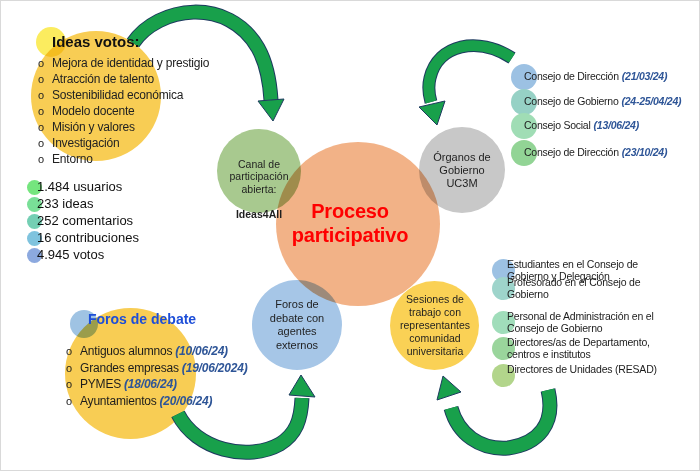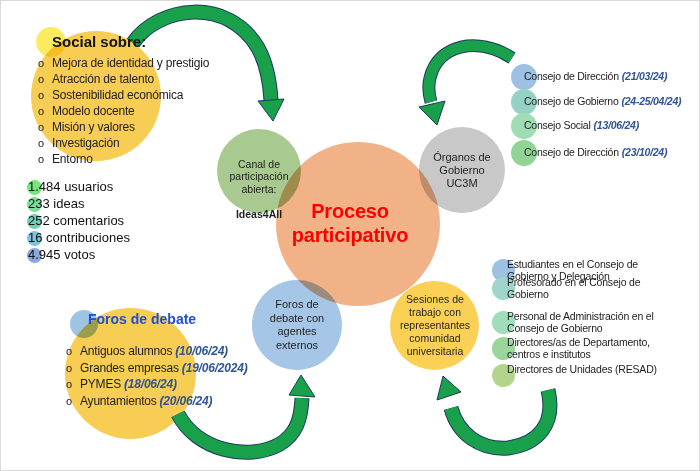--- a/index.html
+++ b/index.html
@@ -23,21 +23,21 @@
   
   .txt{position:absolute;z-index:10;}
   .ideas-heading{left:52px;top:33px;font-size:15px;font-weight:bold;color:#111;}
   .ideas-list{left:38px;top:55px;font-size:12px;line-height:16px;color:#222;letter-spacing:-0.2px;}
   .ideas-list .row{display:flex;}
   .bullet-o{width:14px;flex:0 0 14px;font-size:11px;}
   .ideas-date{left:28px;top:159px;font-size:12.5px;font-weight:bold;font-style:italic;color:#2E5597;letter-spacing:-0.3px;}
   .stats{left:27px;top:179px;}
   .stat-row{position:relative;height:17px;font-size:13px;color:#111;}
   .stat-dot{position:absolute;left:0;top:1px;width:15px;height:15px;border-radius:50%;}
-  .stat-txt{position:relative;margin-left:1px;}
+  .stat-txt{position:relative;margin-left:10px;}
   .sd1{background:#75E57E;} .sd2{background:#79DF97;} .sd3{background:#74CFB4;}
   .sd4{background:#7FC3DE;} .sd5{background:#8CA9DF;}
   .center-title{left:268px;top:199px;width:164px;text-align:center;font-size:20px;line-height:24px;
     font-weight:bold;color:#FF0000;letter-spacing:-0.2px;}
   .circ-label{text-align:center;white-space:pre-line;color:#1f1f1f;}
   .canal-label{left:214px;top:145px;width:90px;font-size:10.5px;line-height:12.5px;}
   .organos-label{left:417px;top:151px;width:90px;font-size:11px;line-height:13px;}
   .foros-label{left:252px;top:298px;width:90px;font-size:11px;line-height:13.5px;}
   .sesiones-label{left:389px;top:293px;width:92px;font-size:10.5px;line-height:13px;}
   .brand{font-weight:bold;}
@@ -94,21 +94,21 @@
       <path class="arrow-main" stroke-width="13" d="M 178 414 C 196 450, 248 462, 280 444 C 296 434, 301 420, 302 398"></path>
       <polygon class="arrow-head" points="301,375 315,397 289,395"></polygon>
     </g>
     <g>
       <path class="arrow-under" stroke-width="15" d="M 548 390 C 556 424, 538 444, 508 448 C 480 450, 458 434, 451 408"></path>
       <path class="arrow-main" stroke-width="13" d="M 548 390 C 556 424, 538 444, 508 448 C 480 450, 458 434, 451 408"></path>
       <polygon class="arrow-head" points="443,376 461,392 437,400"></polygon>
     </g>
   </svg>
 
-  <div class="txt ideas-heading">Social sobre:</div>
+  <div class="txt ideas-heading">Ideas votos:</div>
   <div class="txt ideas-list">
     <div class="row">
         <span class="bullet-o">o</span>
         <span>Mejora de identidad y prestigio</span>
       </div>
     <div class="row">
         <span class="bullet-o">o</span>
         <span>Atracción de talento</span>
       </div>
     <div class="row">

